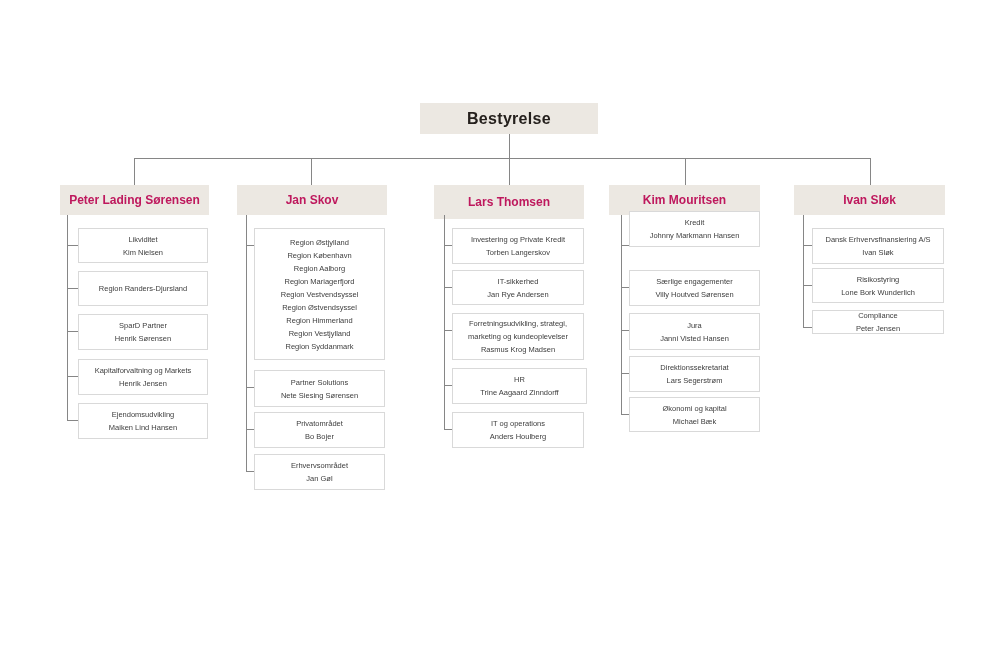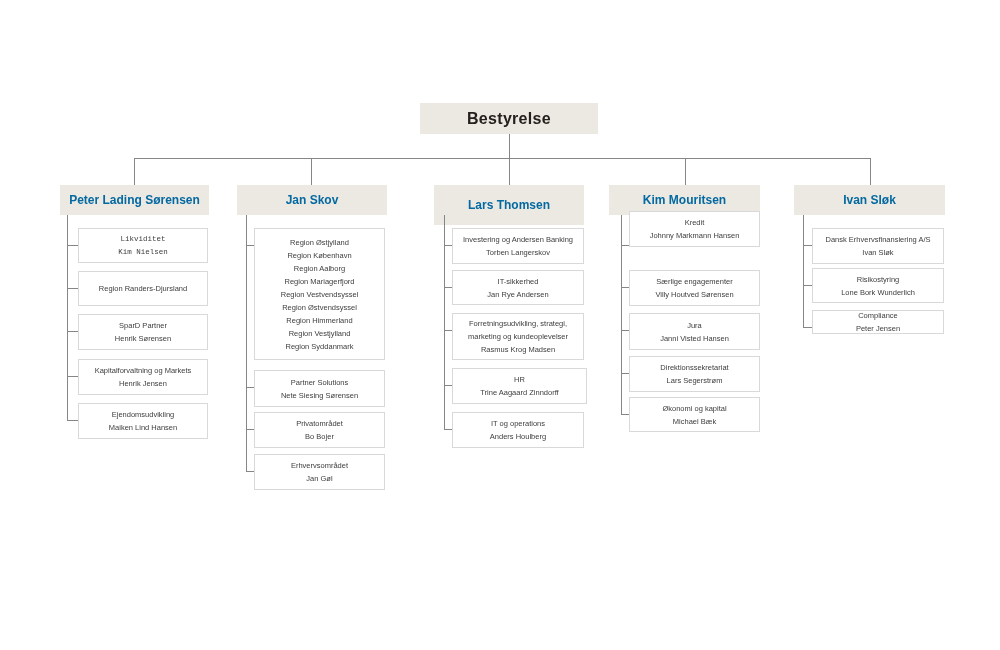--- a/index.html
+++ b/index.html
@@ -2,21 +2,21 @@
 <html><head>
 <meta charset="utf-8">
 <style>
   html,body{margin:0;padding:0;background:#fff;}
   .canvas{position:relative;width:1000px;height:650px;background:#ffffff;
           font-family:"Liberation Sans",sans-serif;overflow:hidden;}
   .root-box{position:absolute;background:#ece8e2;display:flex;align-items:center;
             justify-content:center;font-weight:bold;font-size:16px;color:#25201d;
             letter-spacing:.3px;}
   .head-box{position:absolute;background:#ece8e2;display:flex;align-items:center;
-            justify-content:center;font-weight:bold;font-size:12px;color:#0369a1;}
+            justify-content:center;font-weight:bold;font-size:12px;color:#be185d;}
   .node{position:absolute;background:#ffffff;border:1px solid #d9d9d9;
         display:flex;flex-direction:column;align-items:center;justify-content:center;
         text-align:center;font-size:7.5px;line-height:13px;color:#3d3d3d;
         padding:2px 4px;box-sizing:border-box;}
   .v{position:absolute;width:1px;background:#868686;}
   .h{position:absolute;height:1px;background:#868686;}
 </style>
 </head>
 <body>
 
@@ -33,38 +33,38 @@
   <div class="v" style="left:509px;top:158px;height:27px;"></div>
   <div class="v" style="left:685px;top:158px;height:27px;"></div>
   <div class="v" style="left:870px;top:158px;height:27px;"></div>
 
   <div class="head-box" style="left:60px;top:185px;width:149px;height:30px;">
     <span>Peter Lading Sørensen</span>
   </div>
   <div class="head-box" style="left:237px;top:185px;width:150px;height:30px;">
     <span>Jan Skov</span>
   </div>
-  <div class="head-box" style="left:434px;top:185px;width:150px;height:40px;">
+  <div class="head-box" style="left:434px;top:185px;width:150px;height:34px;">
     <span>Lars Thomsen</span>
   </div>
   <div class="head-box" style="left:609px;top:185px;width:151px;height:30px;">
     <span>Kim Mouritsen</span>
   </div>
   <div class="head-box" style="left:794px;top:185px;width:151px;height:30px;">
     <span>Ivan Sløk</span>
   </div>
 
   <div class="v" style="left:67px;top:215px;height:205px;"></div>
   <div class="h" style="left:67px;top:245px;width:11px;"></div>
   <div class="h" style="left:67px;top:288px;width:11px;"></div>
   <div class="h" style="left:67px;top:331px;width:11px;"></div>
   <div class="h" style="left:67px;top:376px;width:11px;"></div>
   <div class="h" style="left:67px;top:420px;width:11px;"></div>
 
-  <div class="node" style="left:78px;top:228px;width:130px;height:35px;font-family:Liberation Mono, monospace;">
+  <div class="node" style="left:78px;top:228px;width:130px;height:35px;">
     <div>Likviditet</div>
     <div>Kim Nielsen</div>
   </div>
   <div class="node" style="left:78px;top:271px;width:130px;height:35px;">
     <div>Region Randers-Djursland</div>
   </div>
   <div class="node" style="left:78px;top:314px;width:130px;height:36px;">
     <div>SparD Partner</div>
     <div>Henrik Sørensen</div>
   </div>
@@ -108,21 +108,21 @@
   </div>
 
   <div class="v" style="left:444px;top:215px;height:214px;"></div>
   <div class="h" style="left:444px;top:245px;width:8px;"></div>
   <div class="h" style="left:444px;top:287px;width:8px;"></div>
   <div class="h" style="left:444px;top:330px;width:8px;"></div>
   <div class="h" style="left:444px;top:385px;width:8px;"></div>
   <div class="h" style="left:444px;top:429px;width:8px;"></div>
 
   <div class="node" style="left:452px;top:228px;width:132px;height:36px;">
-    <div>Investering og Andersen Banking</div>
+    <div>Investering og Private Kredit</div>
     <div>Torben Langerskov</div>
   </div>
   <div class="node" style="left:452px;top:270px;width:132px;height:35px;align-items:center;">
     <div>IT-sikkerhed</div>
     <div>Jan Rye Andersen</div>
   </div>
   <div class="node" style="left:452px;top:313px;width:132px;height:47px;">
     <div>Forretningsudvikling, strategi, marketing og kundeoplevelser</div>
     <div>Rasmus Krog Madsen</div>
   </div>

